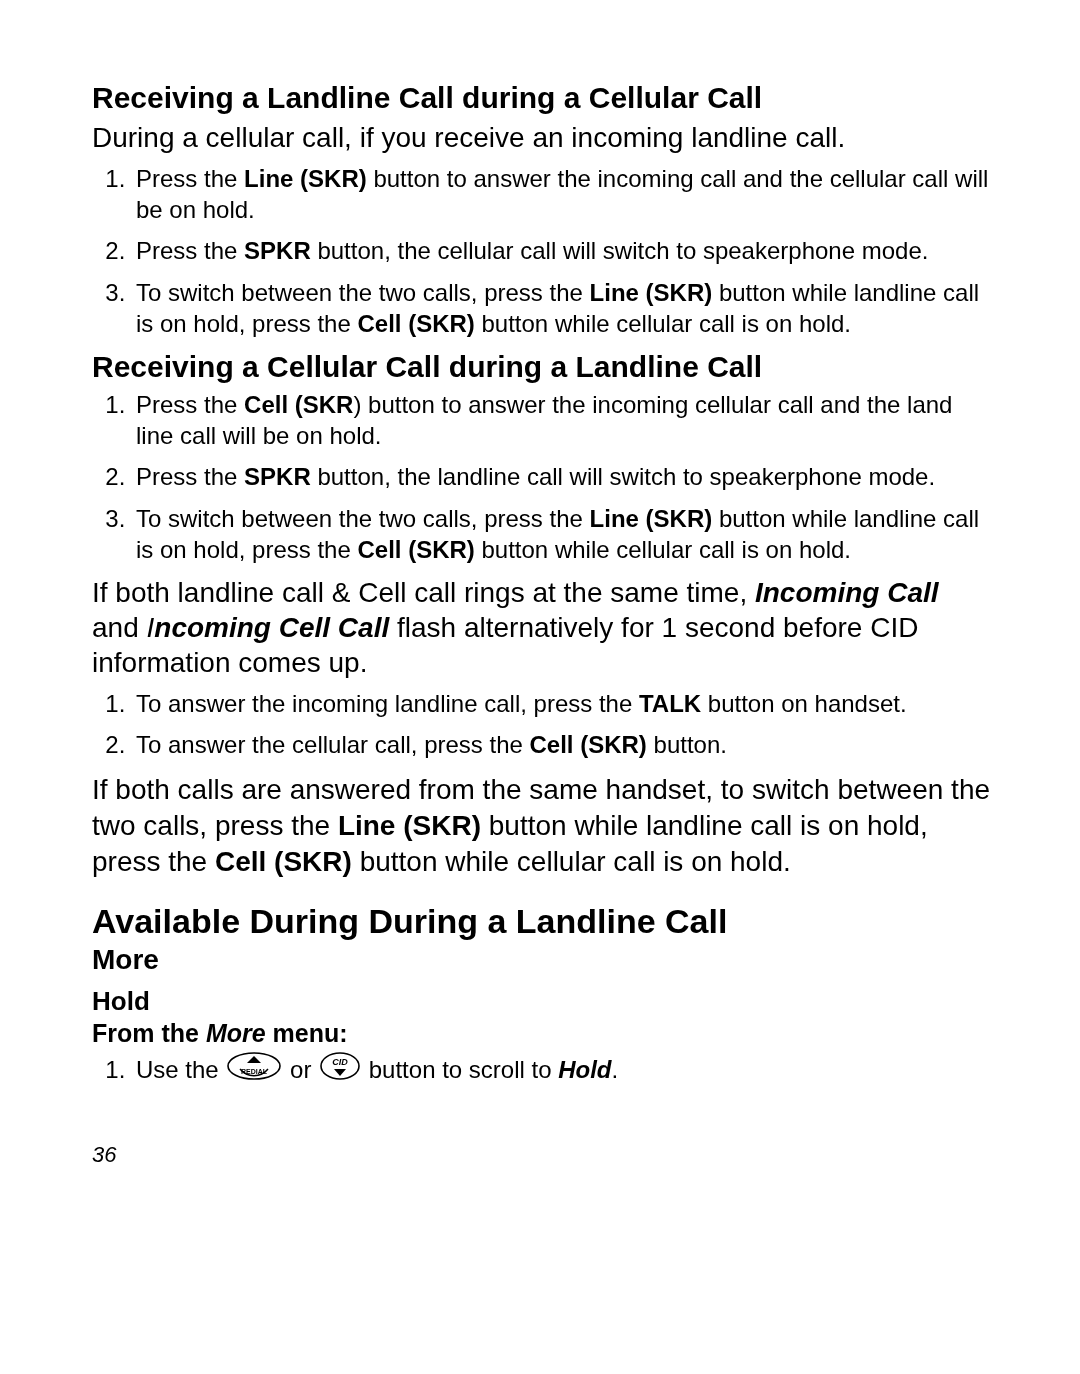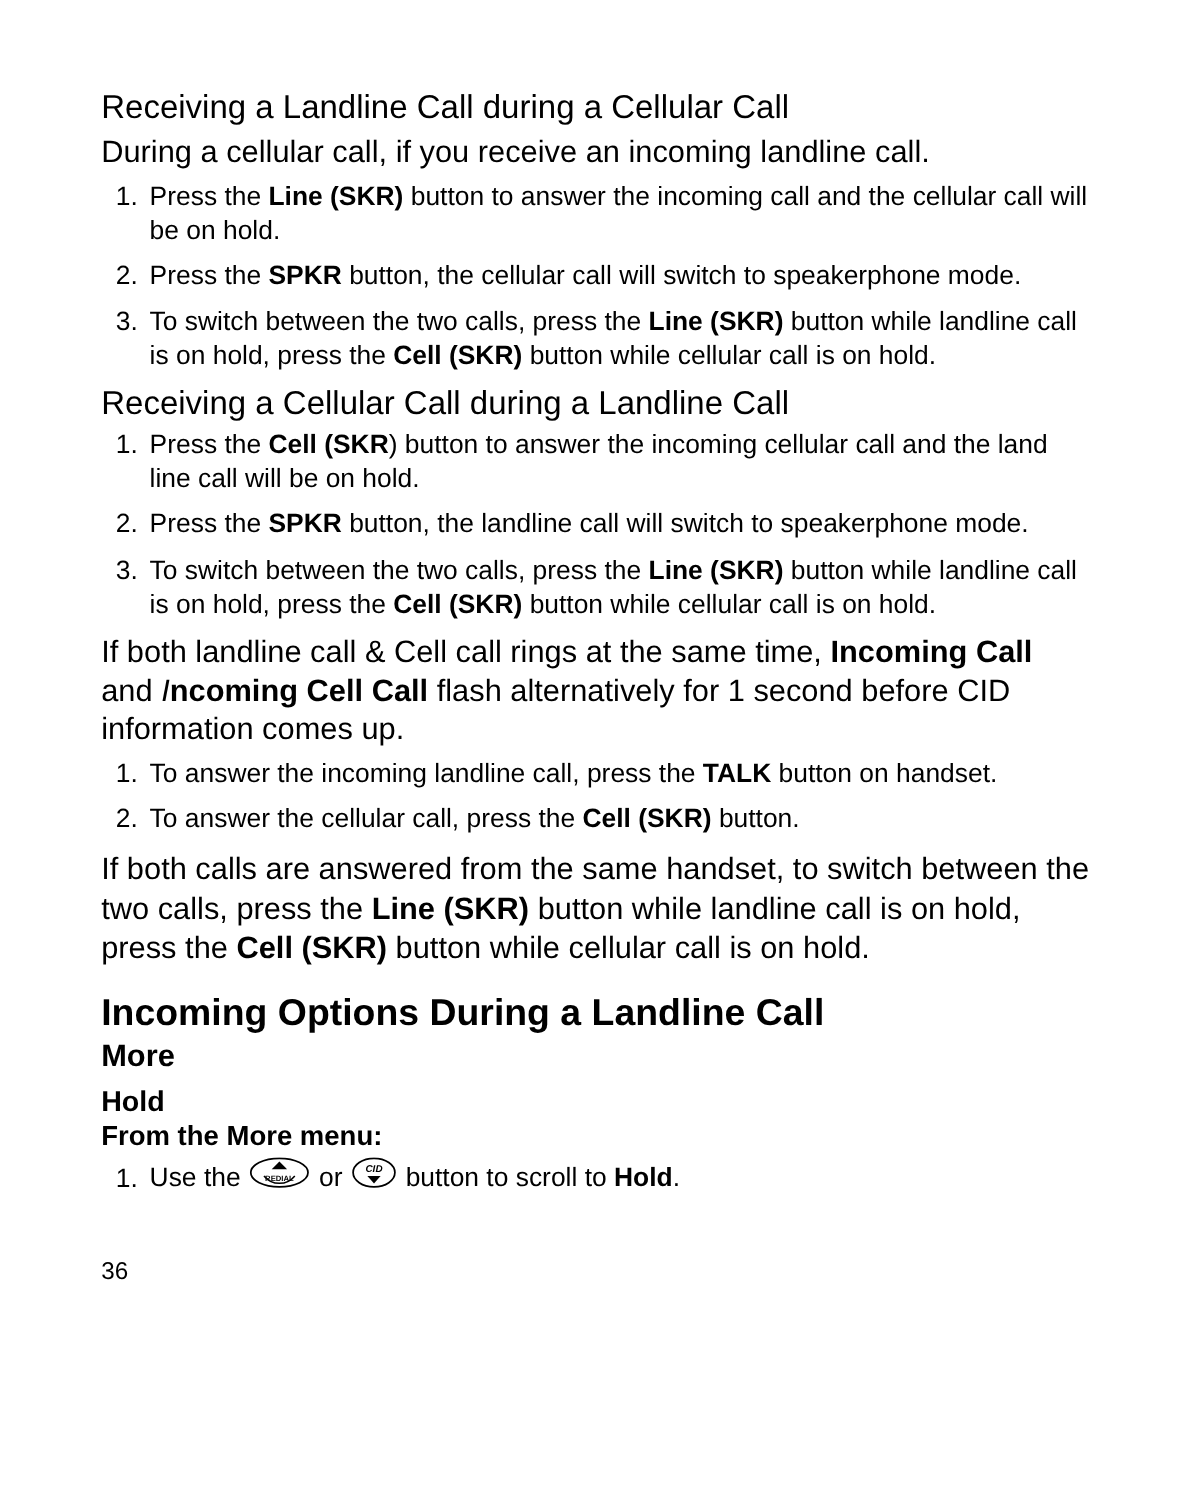--- a/index.html
+++ b/index.html
@@ -9,21 +9,21 @@
     width: 1080px;
     font-family: "Trebuchet MS", "Segoe UI", Arial, sans-serif;
     color: #000;
   }
   .page {
     padding: 80px 88px 40px 92px;
     box-sizing: border-box;
   }
   h2.section-heading {
     font-size: 30px;
-    font-weight: normal;
+    font-weight: bold;
     margin: 0 0 4px 0;
     line-height: 1.2;
   }
   h1.major-heading {
     font-size: 34px;
     font-weight: bold;
     margin: 22px 0 0 0;
     line-height: 1.15;
   }
   h3.sub-heading {
@@ -51,25 +51,26 @@
     font-size: 24px;
     margin: 4px 0 10px 0;
     padding-left: 40px;
     line-height: 1.3;
   }
   ol.steps li {
     margin-bottom: 10px;
     padding-left: 4px;
   }
   .bold { font-weight: bold; }
-  .bold-italic { font-weight: bold; }
+  .bold-italic { font-weight: bold; font-style: italic; }
   .italic-only { font-style: italic; }
   .page-number {
     font-size: 22px;
     margin-top: 52px;
+    font-style: italic;
   }
   .icon-oval {
     display: inline-block;
     vertical-align: middle;
     margin: 0 2px;
     position: relative;
     top: -2px;
   }
   .label-line {
     font-size: 25px;
@@ -116,21 +117,21 @@
       <span>To answer the incoming landline call, press the </span><span class="bold">TALK</span><span> button on handset.</span>
     </li>
     <li>
       <span>To answer the cellular call, press the </span><span class="bold">Cell (SKR)</span><span> button.</span>
     </li>
   </ol>
   <p class="body-text">
     <span>If both calls are answered from the same handset, to switch between the two calls, press the </span><span class="bold">Line (SKR)</span><span> button while landline call is on hold, press the </span><span class="bold">Cell (SKR)</span><span> button while cellular call is on hold.</span>
   </p>
 
-  <h1 class="major-heading">Incoming Options During a Landline Call</h1>
+  <h1 class="major-heading">Available During During a Landline Call</h1>
   <h3 class="sub-heading">More</h3>
 
   <h4 class="minor-heading">Hold</h4>
   <p class="label-line">
     <span class="bold">From the </span><span class="bold-italic">More</span><span class="bold"> menu:</span>
   </p>
   <ol class="steps">
     <li>
       <span>Use the </span>
       <span class="icon-oval">

